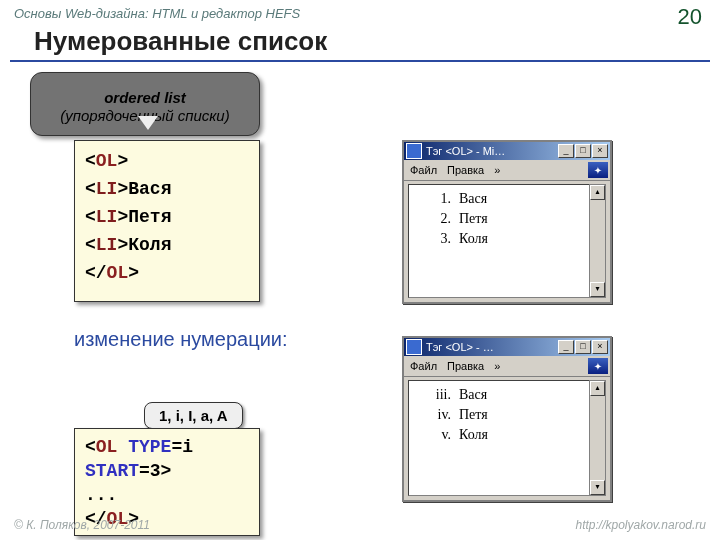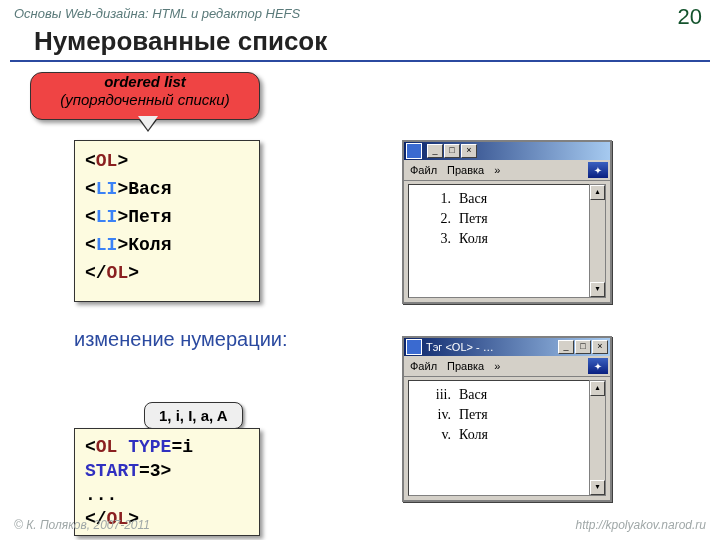--- a/index.html
+++ b/index.html
@@ -41,26 +41,26 @@
     width: 700px;
     height: 2px;
     background: #2b4aa0;
   }
   .bubble {
     position: absolute;
     top: 72px;
     left: 30px;
     width: 228px;
     height: 46px;
-    background: #ef4444;
+    background: #737373;
     border: 1px solid #333;
     border-radius: 12px;
     box-shadow: 3px 3px 4px rgba(0,0,0,0.4);
     text-align: center;
-    padding-top: 0;
+    padding-top: 16px;
     font-size: 15px;
     line-height: 18px;
   }
   .bubble .b1 { font-weight: bold; font-style: italic; }
   .bubble .b2 { font-style: italic; }
   .bubble-tail {
     position: absolute;
     top: 116px;
     left: 138px;
     width: 0; height: 0;
@@ -86,21 +86,21 @@
     font-family: "Courier New", monospace;
     font-size: 18px;
     font-weight: bold;
     padding: 6px 10px;
     line-height: 28px;
     white-space: pre;
   }
   .cb1 { top: 140px; left: 74px; width: 164px; height: 148px; }
   .cb2 { top: 428px; left: 74px; width: 164px; height: 94px; line-height: 24px;}
   .tag-br { color: #8a2020; }
-  .tag-gr { color: #3b82f6; }
+  .tag-gr { color: #7f1d1d; }
   .tag-bl { color: #3030c0; }
   .subhead {
     position: absolute;
     top: 328px;
     left: 74px;
     font-size: 20px;
     color: #2b4aa0;
   }
   .chip {
     position: absolute;
@@ -250,20 +250,21 @@
 <div class="chip">1, i, I, a, A</div>
 
 <div class="code-box cb2"><span>&lt;</span><span class="tag-br">OL </span><span class="tag-bl">TYPE</span><span>=i</span>
 <span class="tag-bl">START</span><span>=3&gt;</span>
 <span>...</span>
 <span>&lt;/</span><span class="tag-br">OL</span><span>&gt;</span></div>
 
 <div class="win win1">
   <div class="win-titlebar">
     <span class="win-ico"></span>
+    <span class="win-title-text">Тэг &lt;OL&gt; - Mi…</span>
     <div class="win-btns">
       <div class="win-btn">_</div>
       <div class="win-btn">□</div>
       <div class="win-btn">×</div>
     </div>
   </div>
   <div class="win-menu">
     <span>Файл</span>
     <span>Правка</span>
     <span class="chev">»</span>

